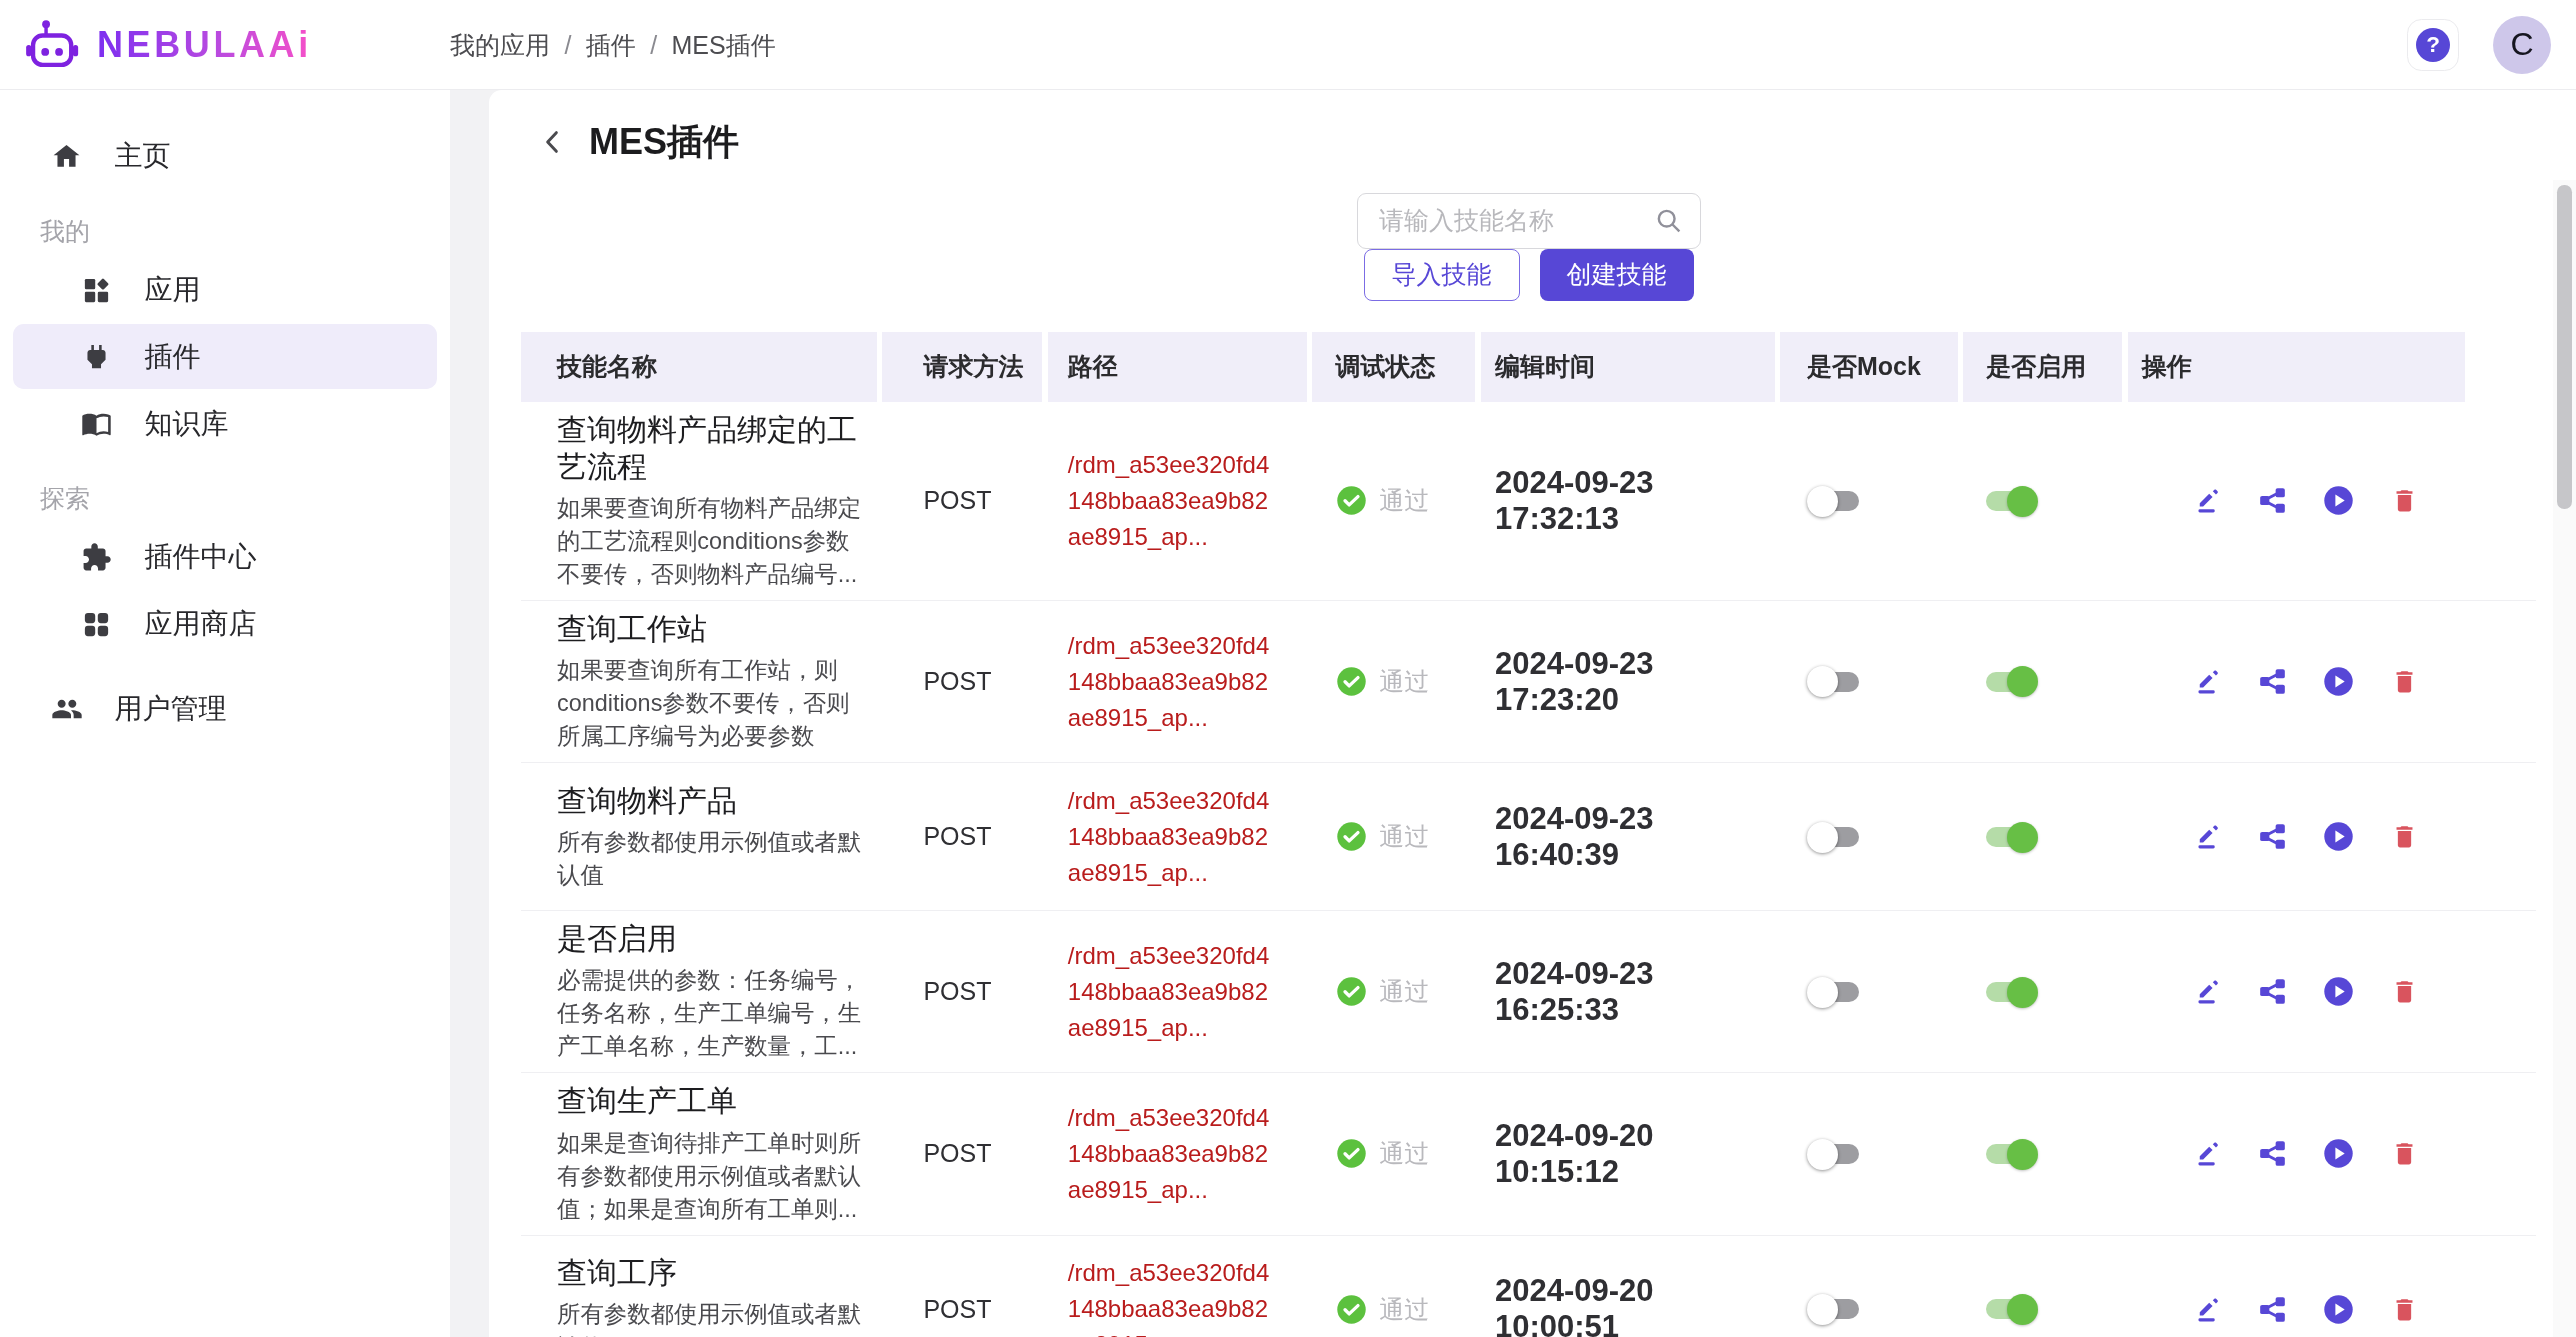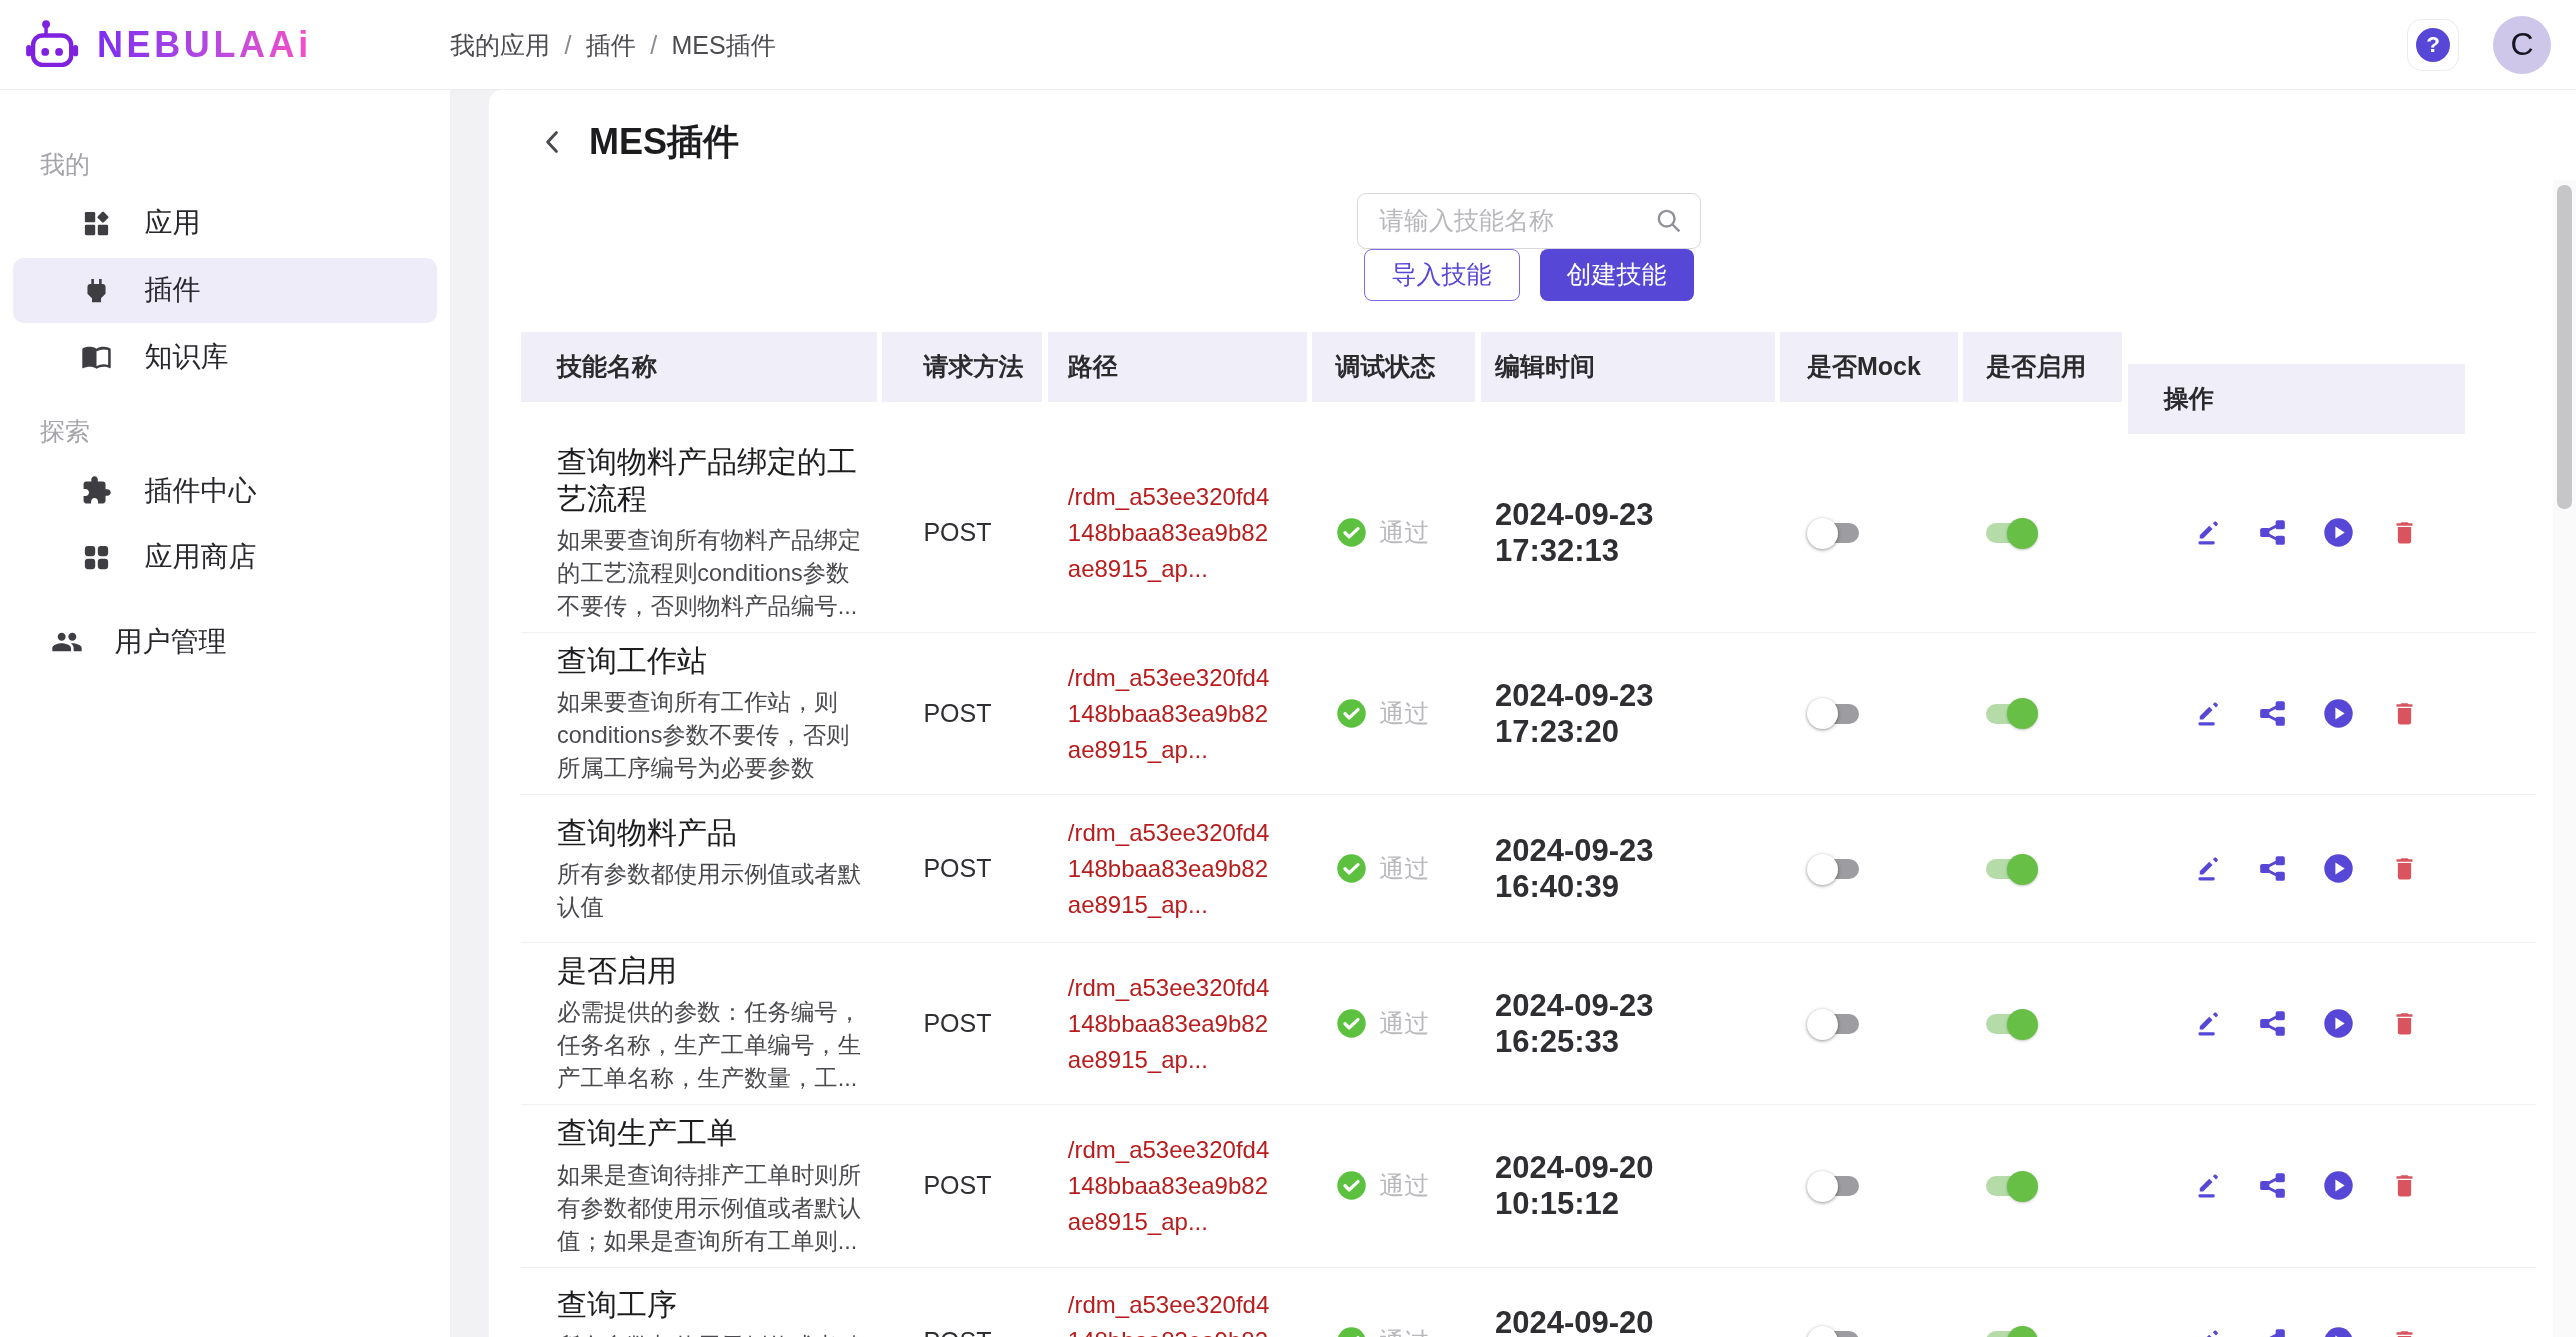--- a/index.html
+++ b/index.html
@@ -60,21 +60,21 @@
   
   .table { margin-top:31px; }
   .thead, .trow { display:grid; grid-template-columns:356px 160px 259px 163px 294px 178px 159px 337px;
     column-gap:5.4px; }
   .thead .hcell { background:#f0eef9; height:70px; display:flex; align-items:center;
     font-size:25px; font-weight:700; color:#2b2b2e; }
   .trow { border-bottom:0.9px solid #efeff2; min-height:148px; align-items:center; padding:9px 0; }
   .cell { display:flex; align-items:center; }
   .p1 { padding-left:36px; } .p2 { padding-left:41px; } .p3 { padding-left:20px; }
   .p4 { padding-left:23.4px; } .p5 { padding-left:14.4px; } .p6 { padding-left:27px; }
-  .p7 { padding-left:23px; } .p8 { padding-left:36px;margin-top:32px; }
+  .p7 { padding-left:23px; } .p8 { padding-left:14px; }
   .cell.namecell { display:block; padding-right:9px; }
   .skill-name { font-size:30px; line-height:37px; color:#1d1d20; }
   .skill-desc { font-size:23.4px; line-height:33px; color:#4a4a4e; margin-top:7.2px; }
   .method { font-size:25px; color:#2f2f33; }
   .path { width:205px; word-break:break-all; font-size:24px; line-height:36px; color:#b91c1c; }
   .status { display:flex; align-items:center; gap:12.6px; }
   .status-text { font-size:25px; color:#b9b9bd; }
   .time { font-size:31px; color:#2f2f33;font-weight:bold; }
   .actions { display:flex; align-items:center; gap:36px; padding-left:65px; }
   .act { display:flex; align-items:center; cursor:pointer; }
@@ -119,20 +119,28 @@
   <div class="header-right">
     <div class="help-btn">
       <div class="help-circle">?</div>
     </div>
     <div class="avatar">C</div>
   </div>
 </header>
 
 <div class="body-row">
   <aside class="sidebar">
+    <div class="side-item">
+      <span class="sicon">
+        <svg width="31" height="31" viewBox="0 0 24 24" fill="#3d3d42">
+            <path d="M10 20v-6h4v6h5v-9h3L12 3 2 11h3v9z"></path>
+          </svg>
+      </span>
+      <span>主页</span>
+    </div>
     <div class="section-label">我的</div>
     <div class="side-item sub">
       <span class="sicon">
         <svg width="31" height="31" viewBox="0 0 24 24" fill="#3d3d42">
           <rect x="3" y="3" width="8" height="8" rx="1"></rect>
             <rect x="3" y="13" width="8" height="8" rx="1"></rect>
           <rect x="13" y="13" width="8" height="8" rx="1"></rect>
           <rect x="13.7" y="3.7" width="6.6" height="6.6" rx="1" transform="rotate(45 17 7)"></rect>
         </svg>
       </span>

